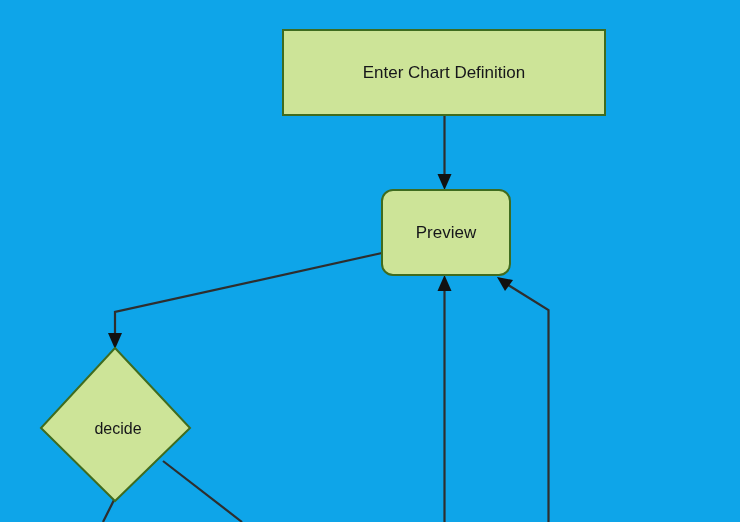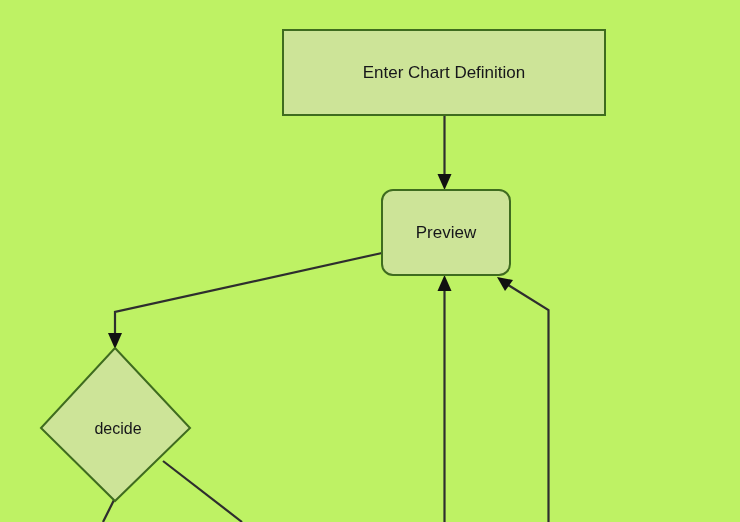--- a/index.html
+++ b/index.html
@@ -4,21 +4,21 @@
 <style>
   html, body {
     margin: 0;
     padding: 0;
     background: #ffffff;
   }
   #canvas {
     position: relative;
     width: 740px;
     height: 522px;
-    background: #bef264;
+    background: #0ea5e9;
     overflow: hidden;
     font-family: "Liberation Sans", "DejaVu Sans", sans-serif;
   }
   #flow-svg {
     position: absolute;
     left: 0;
     top: 0;
     width: 740px;
     height: 522px;
   }

